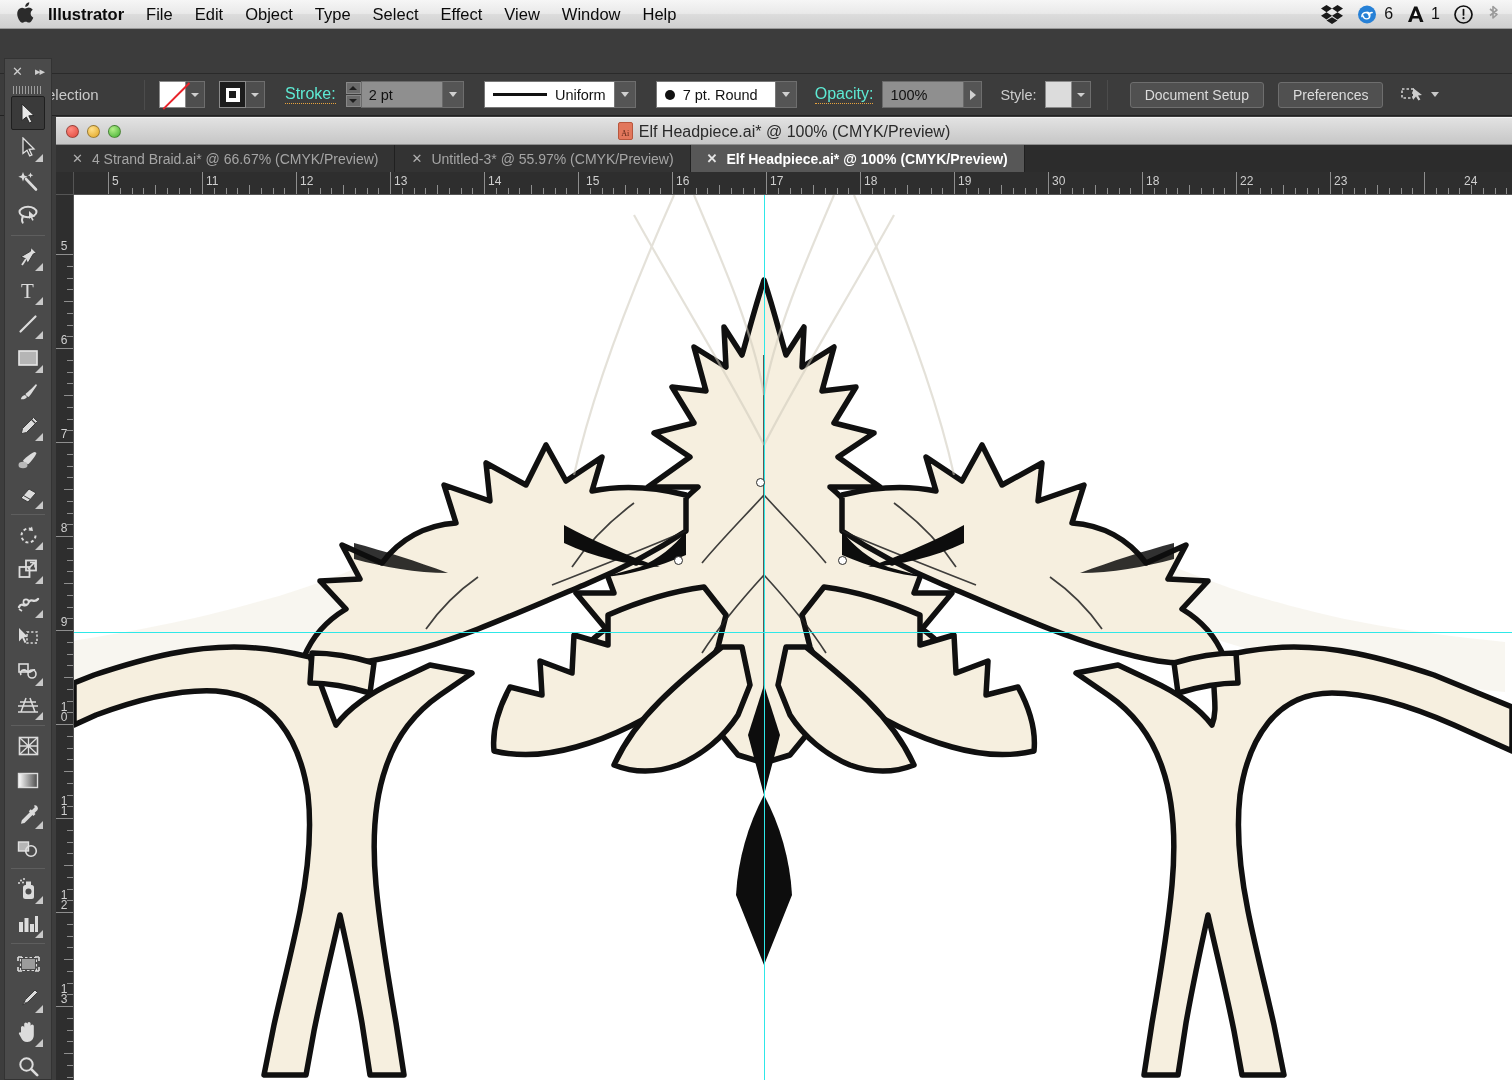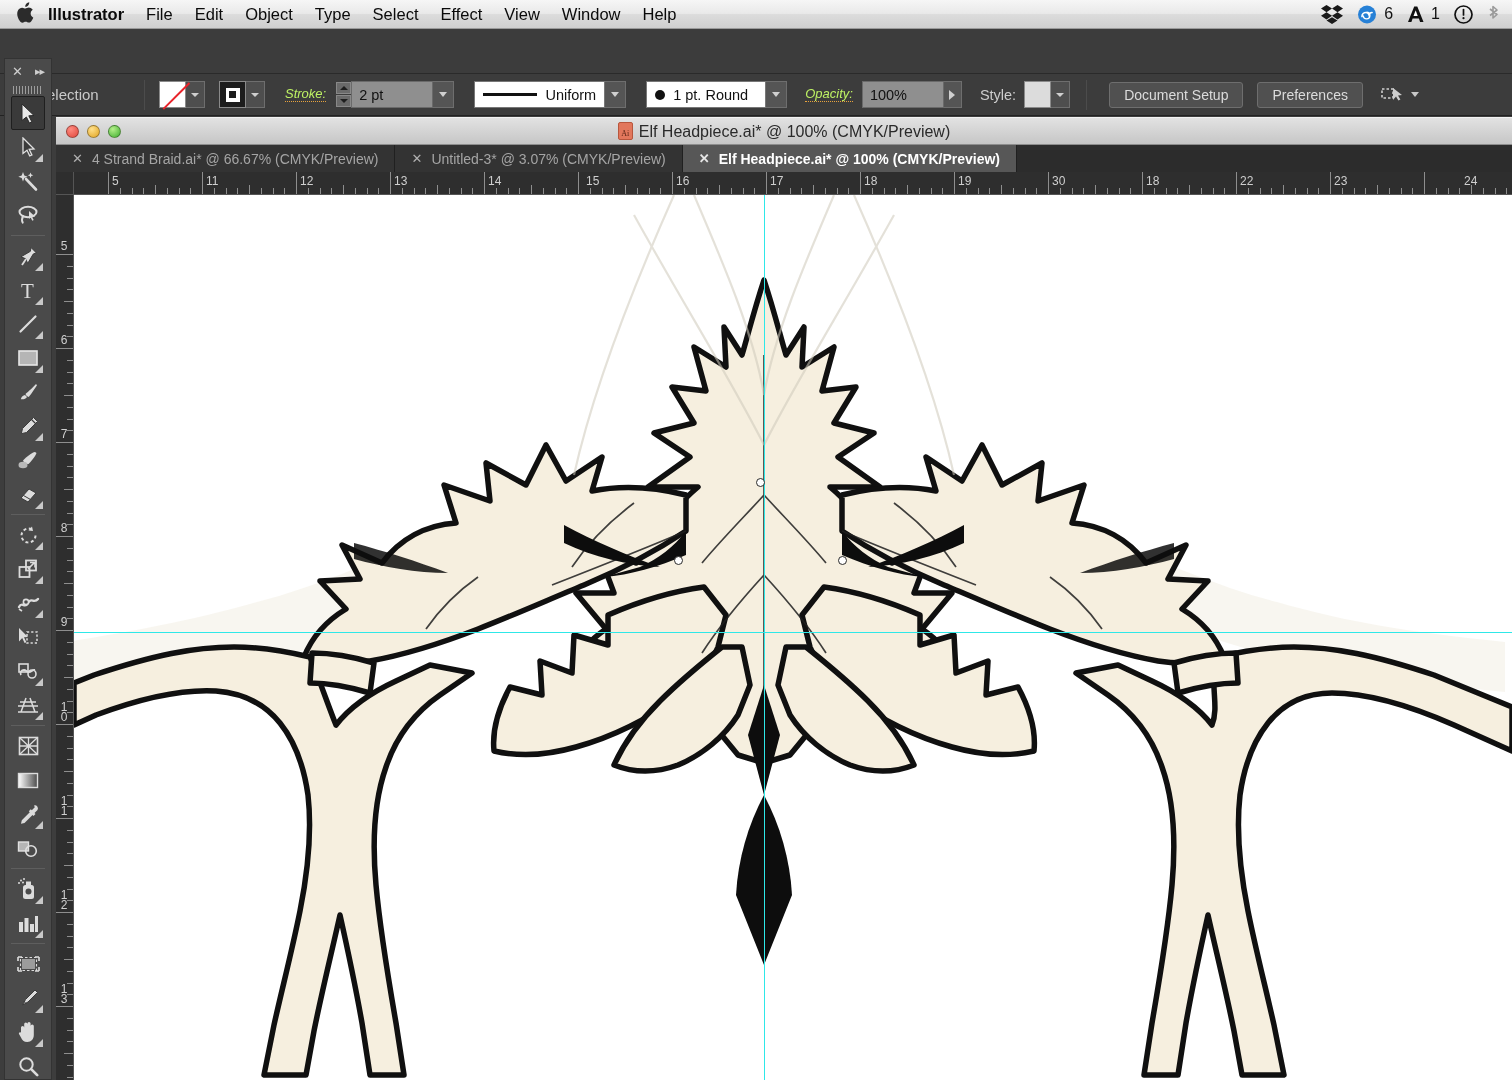--- a/index.html
+++ b/index.html
@@ -72,21 +72,21 @@
   }
   .swatch.stroke-sw{ background:#1c1c1c; display:flex;align-items:center;justify-content:center;}
   .swatch.stroke-sw .inner1{width:14px;height:14px;background:#fff;display:flex;align-items:center;justify-content:center;}
   .swatch.stroke-sw .inner2{width:7px;height:7px;background:#1c1c1c;}
   .sw-arrow {
     width:19px;height:27px;background:#4e4e4e;border:1px solid #6e6e6e;border-left:none;
     display:flex;align-items:center;justify-content:center;
   }
   .sw-arrow i { width:0;height:0;border-left:4px solid transparent;border-right:4px solid transparent;border-top:4.5px solid #cfcfcf; }
   .lbl-orange {
-    font-size:13px; color:#bef264; border-bottom:1px dotted #e8a33d; line-height:1.15;font-style:italic;
+    font-size:16px; color:#5eead4; border-bottom:1px dotted #e8a33d; line-height:1.15;
   }
   .stepper { width:15px; height:27px; display:flex; flex-direction:column; justify-content:center; gap:1px; }
   .stepper .up,.stepper .dn{
     width:15px;height:12px;background:#6a6a6a;border:1px solid #888;display:flex;align-items:center;justify-content:center;
   }
   .stepper .up i{width:0;height:0;border-left:4px solid transparent;border-right:4px solid transparent;border-bottom:4px solid #1e1e1e;}
   .stepper .dn i{width:0;height:0;border-left:4px solid transparent;border-right:4px solid transparent;border-top:4px solid #1e1e1e;}
   .field {
     height:27px; background:#8f8f8f; border:1px solid #6a6a6a;
     color:#111; font-size:14.5px; display:flex; align-items:center; padding:0 7px;
@@ -330,21 +330,21 @@
         <span>Uniform</span>
       </div>
       <div class="combo-arrow">
           <i></i>
         </div>
     </div>
 
     <div class="combo-wrap" style="margin-left:20px;">
       <div class="combo" style="width:120px;">
         <span class="brush-dot"></span>
-        <span>1 pt. Round</span>
+        <span>7 pt. Round</span>
       </div>
       <div class="combo-arrow">
           <i></i>
         </div>
     </div>
 
     <div class="lbl-orange" style="margin-left:18px;">Opacity:</div>
     <div class="opacity-field" style="margin-left:9px;">100%</div>
     <div class="play-arrow">
         <i></i>
@@ -382,21 +382,21 @@
     </div>
   </div>
 
   <div class="tabbar">
     <div class="tab">
       <span class="tab-x">✕</span>
       <span>4 Strand Braid.ai* @ 66.67% (CMYK/Preview)</span>
     </div>
     <div class="tab">
       <span class="tab-x">✕</span>
-      <span>Untitled-3* @ 3.07% (CMYK/Preview)</span>
+      <span>Untitled-3* @ 55.97% (CMYK/Preview)</span>
     </div>
     <div class="tab active">
       <span class="tab-x">✕</span>
       <span>Elf Headpiece.ai* @ 100% (CMYK/Preview)</span>
     </div>
   </div>
 
   <div class="toolpanel">
     <div class="tp-head">
       <span class="x">✕</span>

